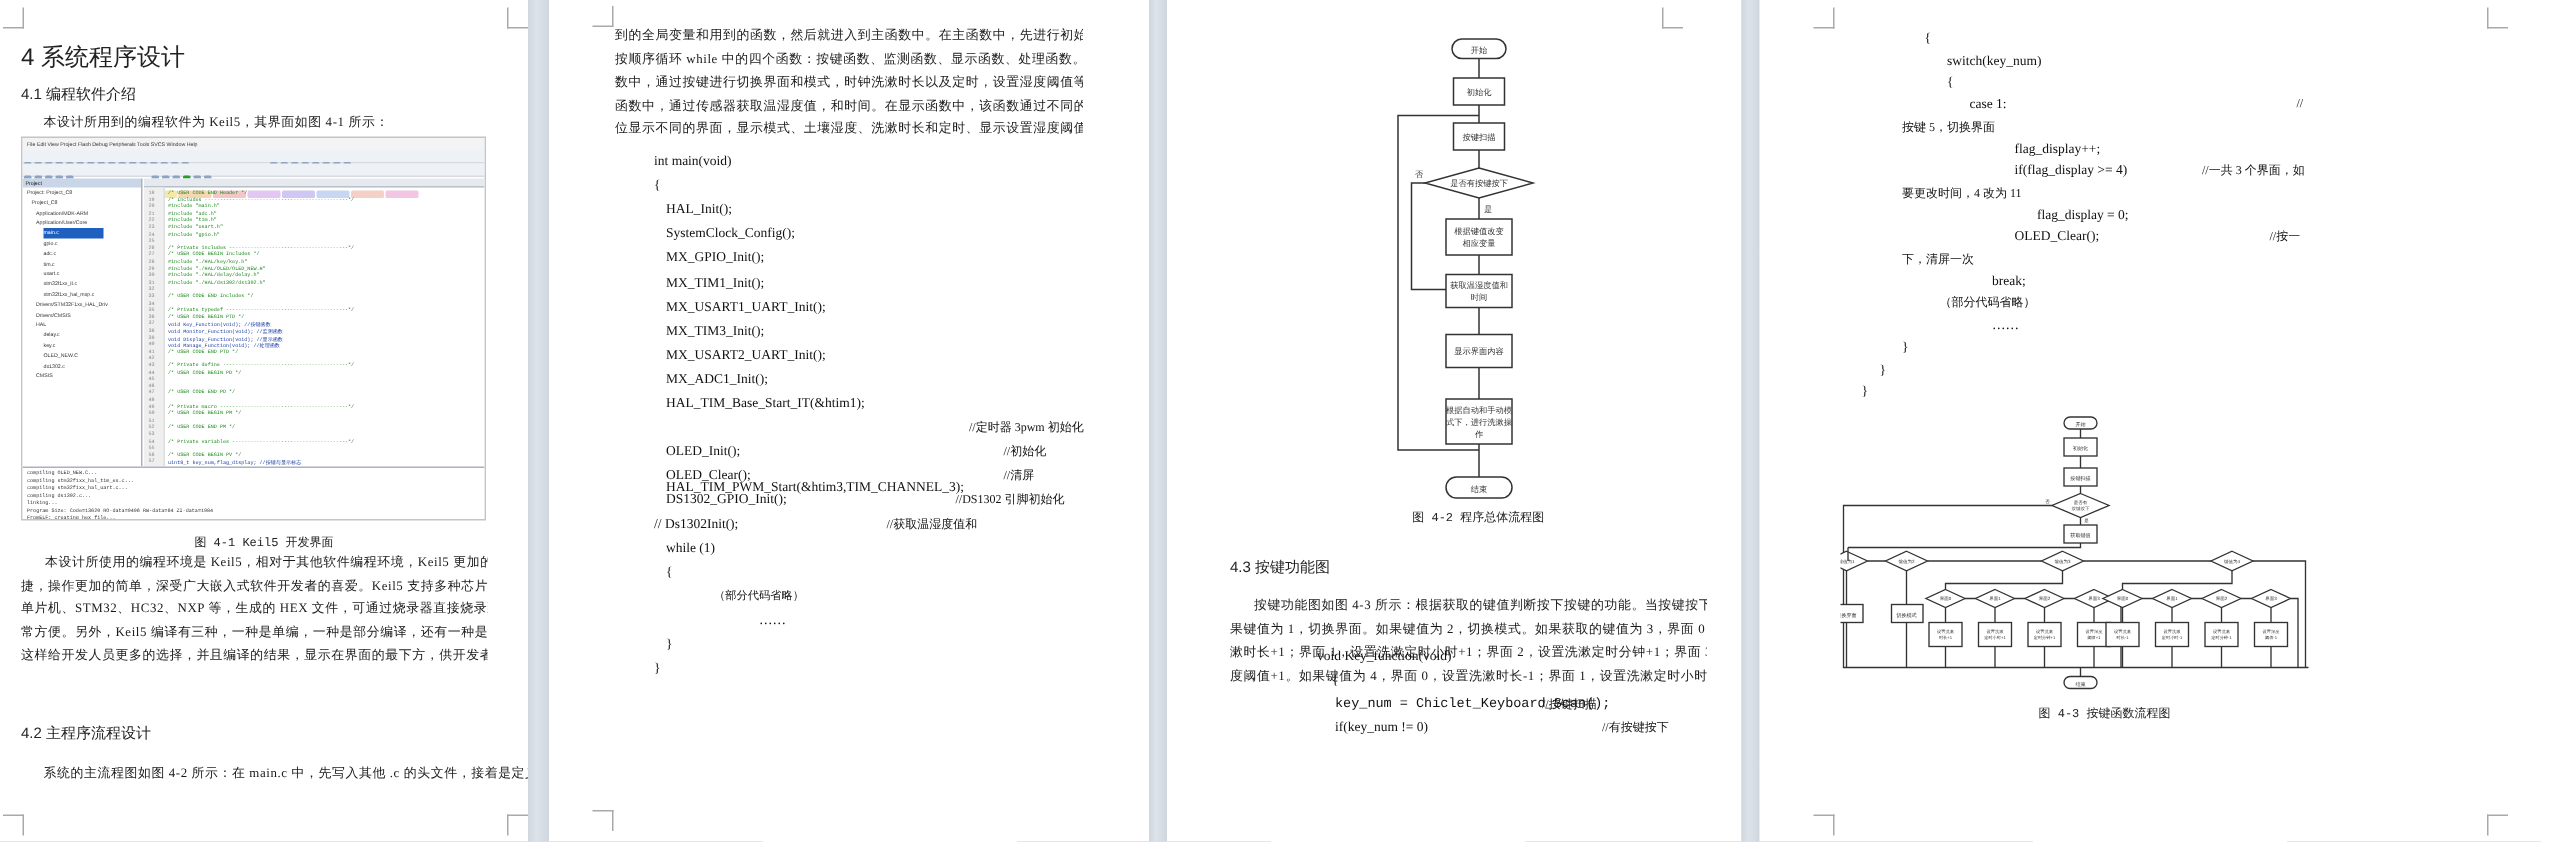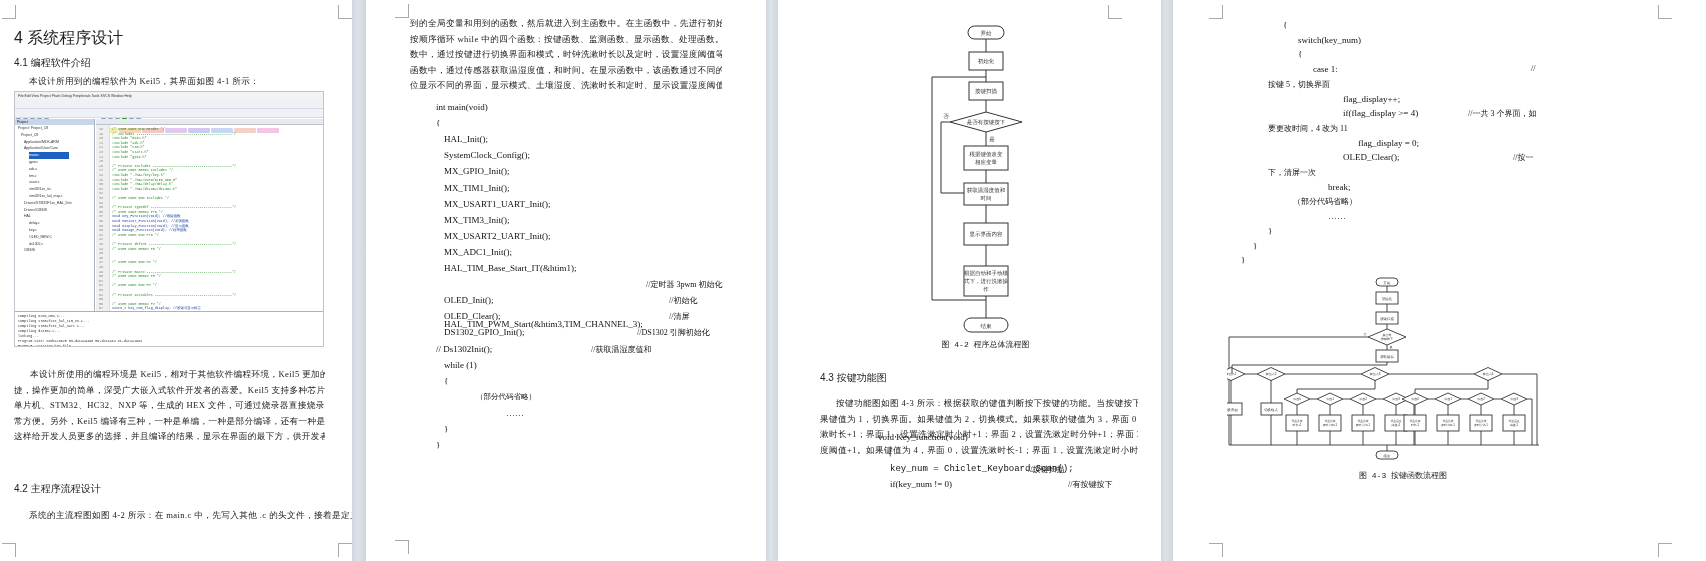--- a/index.html
+++ b/index.html
@@ -170,20 +170,21 @@
         <div>compiling OLED_NEW.C...</div>
         <div>compiling stm32f1xx_hal_tim_ex.c...</div>
         <div>compiling stm32f1xx_hal_uart.c...</div>
         <div>compiling ds1302.c...</div>
         <div>linking...</div>
         <div>Program Size: Code=13620 RO-data=9496 RW-data=64 ZI-data=1984</div>
         <div>FromELF: creating hex file...</div>
       </div>
   </div>
 
+  <div class="caption" style="left:0;width:352px;top:356px;font-family:'Liberation Mono',monospace;">图 4-1 Keil5 开发界面</div>
   <div class="para" style="left:14px;top:367px;width:311px;">
     <span class="ln" style="padding-left:16px">本设计所使用的编程环境是 Keil5，相对于其他软件编程环境，Keil5 更加的轻便快</span>
     <span class="ln">捷，操作更加的简单，深受广大嵌入式软件开发者的喜爱。Keil5 支持多种芯片，包括 51</span>
     <span class="ln">单片机、STM32、HC32、NXP 等，生成的 HEX 文件，可通过烧录器直接烧录到单片机中，非</span>
     <span class="ln">常方便。另外，Keil5 编译有三种，一种是单编，一种是部分编译，还有一种是全部编译，</span>
     <span class="ln">这样给开发人员更多的选择，并且编译的结果，显示在界面的最下方，供开发者查找错误。</span>
   </div>
   <div class="h2" style="left:14px;top:482px;">4.2 主程序流程设计</div>
   <div class="para" style="left:29px;top:508px;">
       <span class="ln">系统的主流程图如图 4-2 所示：在 main.c 中，先写入其他 .c 的头文件，接着是定义用</span>

